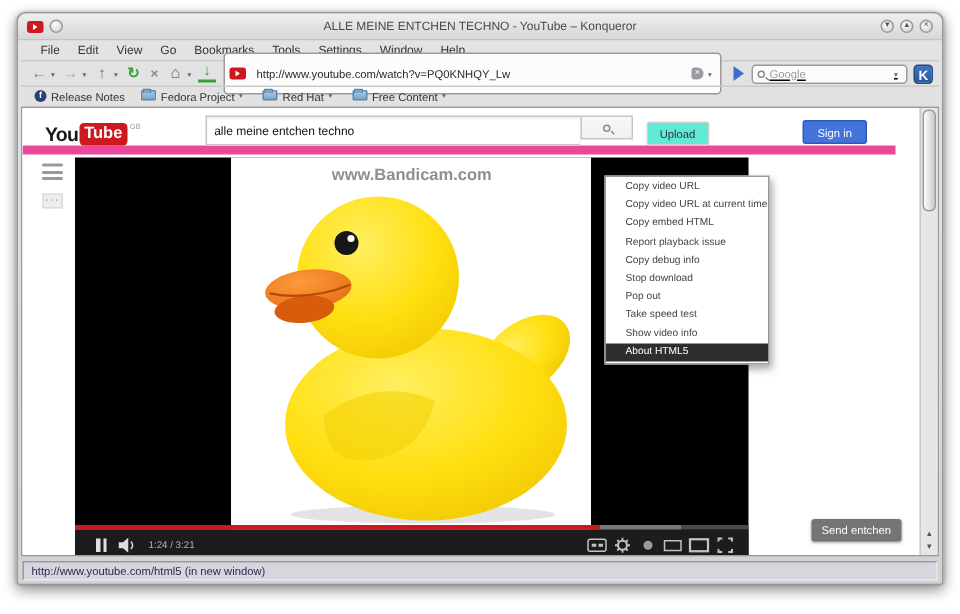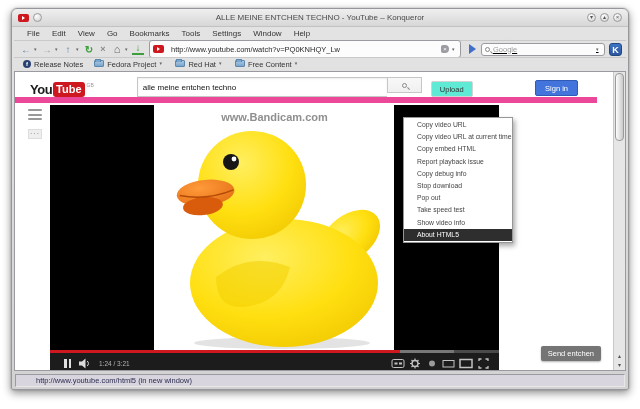--- a/index.html
+++ b/index.html
@@ -26,28 +26,28 @@
     display:flex; align-items:center; gap:2px; padding-left:8px; font-size:8px; color:#333; }
   .menu-item { padding:1px 5px; border-radius:2px; }
 
   .toolbar { position:absolute; left:2px; top:31px; right:2px; height:17px;
     display:flex; align-items:center; gap:2px; padding:0 4px 0 6px; border-top:1px solid #c9c9c9; }
   .tool-ic { font-size:10px; font-weight:bold; line-height:13px; width:12px; text-align:center; }
   .chev { font-size:5px; color:#666; width:5px; }
   .ic-back { color:#5d7ca8; } .ic-fwd { color:#a3a3a3; } .ic-up { color:#5d7ca8; }
   .ic-reload { color:#3d9e3d; } .ic-stop { color:#8a8a8a; font-size:9px; } .ic-home { color:#6a6a6a; font-size:11px; }
   .ic-dl { color:#3d9e3d; border-bottom:2px solid #3d9e3d; line-height:10px; height:12px; }
-  .urlbar { flex:1 1 auto; height:18px; background:#fcfcfc; border:1px solid #9a9aa0; border-radius:3px;
+  .urlbar { flex:1 1 auto; height:28px; background:#fcfcfc; border:1px solid #9a9aa0; border-radius:3px;
     display:flex; align-items:center; padding:0 3px; gap:3px; margin:0 3px; min-width:0; }
   .urlbar .url-text { flex:1; font-size:7.5px; color:#2a2a2a; white-space:nowrap; overflow:hidden; }
   .clear-ic { width:8px; height:8px; border-radius:2px 50% 50% 2px; background:#9b9ba2; color:#fff;
     font-size:6px; line-height:8px; text-align:center; flex:0 0 auto; }
   .go-btn { width:0; height:0; border-left:7px solid #3f6fc9; border-top:5px solid transparent;
     border-bottom:5px solid transparent; margin:0 3px; }
-  .searchbox { width:124px; height:13px; background:#fcfcfc; border:1px solid #9a9aa0; border-radius:3px;
+  .searchbox { width:104px; height:13px; background:#fcfcfc; border:1px solid #9a9aa0; border-radius:3px;
     display:flex; align-items:center; padding:0 3px; gap:3px; flex:0 0 auto;text-decoration:underline; }
   .mag { width:5px; height:5px; border:1px solid #8a8a8a; border-radius:50%; position:relative; flex:0 0 auto; }
   .mag::after { content:""; position:absolute; left:4px; top:4px; width:3px; height:1px; background:#8a8a8a; transform:rotate(45deg); }
   .searchbox .ph { flex:1; font-size:7.5px; color:#9b9b9b; }
   .kde-logo { width:13px; height:13px; background:linear-gradient(#3f74c4,#2a57a0); border:1px solid #23487f;
     border-radius:3px; color:#fff; font-size:9px; font-weight:bold; text-align:center; line-height:12px; flex:0 0 auto; margin-left:2px; }
 
   .bookmarksbar { position:absolute; left:2px; top:48px; right:2px; height:14px; border-top:1px solid #c9c9c9;
     display:flex; align-items:center; gap:11px; padding-left:9px; font-size:7.5px; color:#333; }
   .bm { display:flex; align-items:flex-start; gap:3px; }
@@ -111,21 +111,21 @@
 
   
   .scrollbar { position:absolute; right:0; top:0; width:12px; bottom:0; background:#e6e6e6; border-left:1px solid #c8c8c8; }
   .sb-thumb { position:absolute; left:1px; right:1px; top:1px; height:68px;
     background:linear-gradient(90deg,#fdfdfd,#c9c9c9); border:1px solid #9a9a9a; border-radius:4px; }
   .sb-arrows { position:absolute; left:0; right:0; bottom:0; height:20px; display:flex; flex-direction:column;
     align-items:center; justify-content:flex-end; color:#555; font-size:6px; line-height:9px; }
 
   .statusbar { position:absolute; left:0; bottom:0; right:0; height:18px; display:flex; align-items:center; padding:0 3px; }
   .status-field { flex:1; height:13px; background:#d8d5de; border:1px solid #9a9aa0; border-right-color:#e8e8e8;
-    border-bottom-color:#e8e8e8; font-size:7.5px; color:#2c2c50; line-height:12px; padding-left:20px; }
+    border-bottom-color:#e8e8e8; font-size:7.5px; color:#2c2c50; line-height:12px; padding-left:5px; }
 </style>
 </head>
 <body>
 
 <div class="canvas">
   <div class="window">
 
     <div class="titlebar">
       <div class="title">ALLE MEINE ENTCHEN TECHNO - YouTube – Konqueror</div>
       <span class="favicon-yt"></span>

